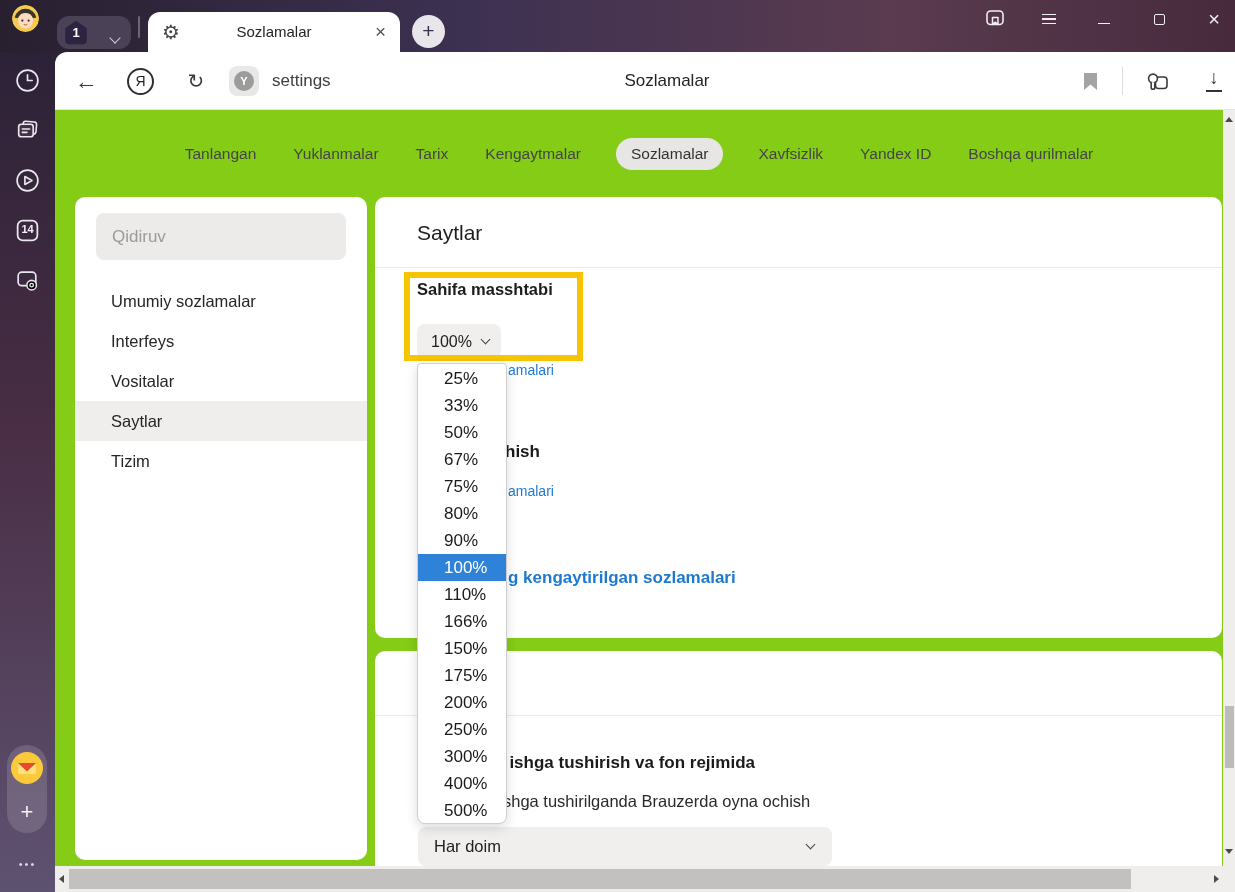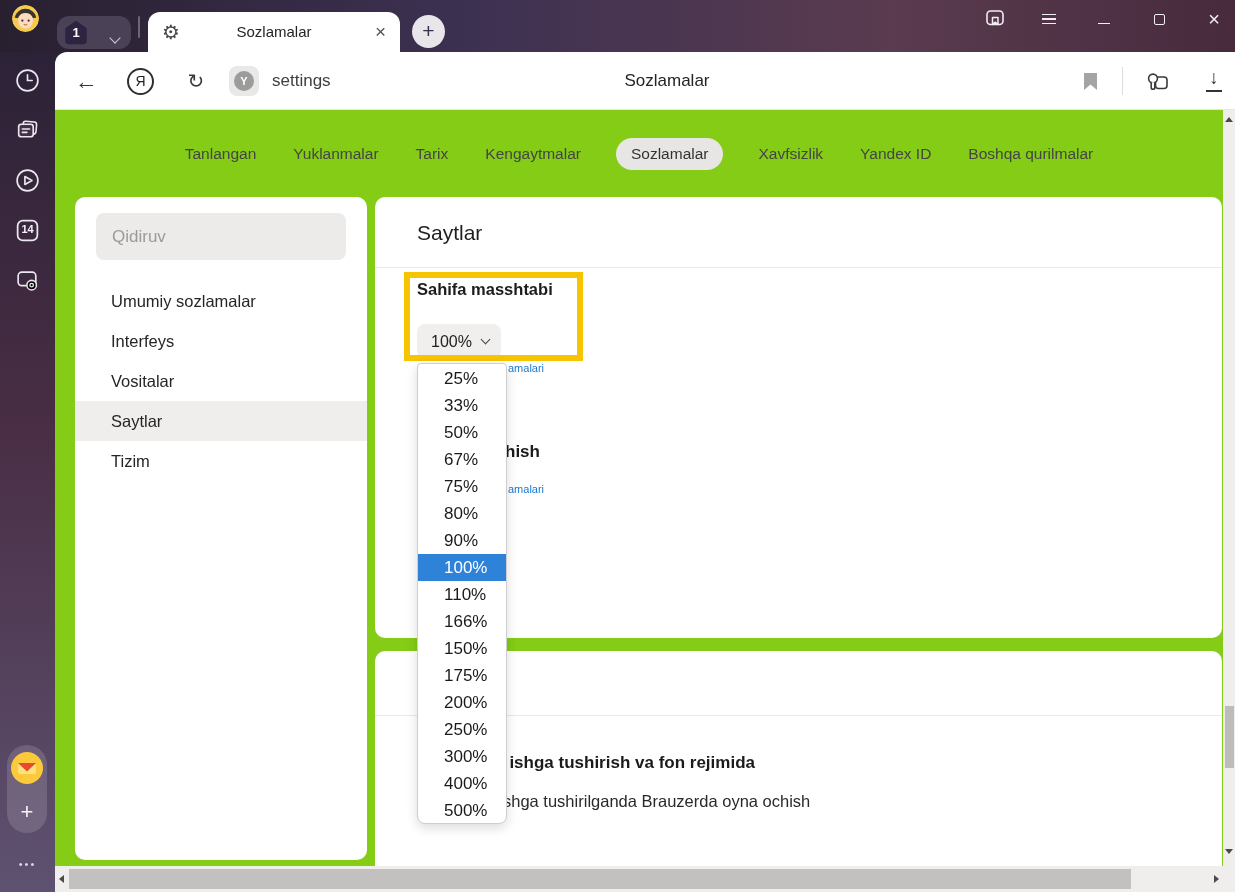--- a/index.html
+++ b/index.html
@@ -87,21 +87,21 @@
 
   .card1 { left:320px; top:87px; width:847px; height:441px; }
   .sec-title { position:absolute; left:42px; top:24px; font-size:21px; color:#1f1f1f; }
   .hdiv { position:absolute; left:0; right:0; height:1px; background:#eceae8; }
   .zoom-label { position:absolute; left:42px; top:83px; font-size:16.5px; font-weight:bold; color:#1c1c1c; }
   .select { background:#f1efed; border-radius:8px; position:absolute; }
   .zoom-select { left:42px; top:127px; width:84px; height:35px; }
   .zoom-select .val { position:absolute; left:14px; line-height:35px; font-size:16px; color:#222; }
   .sel-chev { position:absolute; width:7px; height:7px; border-right:1.7px solid #444; border-bottom:1.7px solid #444;
     transform:rotate(45deg); }
-  .frag-link { position:absolute; font-size:11px; color:#1e7ad0; white-space:nowrap; }
+  .frag-link { position:absolute; font-size:14px; color:#1e7ad0; white-space:nowrap; }
   .frag-text { position:absolute; font-size:17px; color:#1b1b1b; white-space:nowrap; }
 
   .card2 { left:320px; top:541px; width:847px; height:238px; border-radius:10px 10px 0 0; }
   .c2-select { left:43px; top:176px; width:414px; height:39px; }
   .c2-select .val { position:absolute; left:16px; line-height:39px; font-size:16.5px; color:#222; }
 
   .hl-box { position:absolute; left:349px; top:162px; width:179px; height:89px;
     border:6px solid #f6c400; z-index:40; }
 
   .dropdown { position:absolute; left:362px; top:253px; width:90px; height:461px; z-index:50;
@@ -259,26 +259,31 @@
     <div class="sec-title">Saytlar</div>
     <div class="hdiv" style="top:70px"></div>
     <div class="zoom-label">Sahifa masshtabi</div>
     <div class="select zoom-select">
       <span class="val">100%</span>
       <span class="sel-chev" style="right:12px; top:12px"></span>
     </div>
     <span class="frag-link" style="left:133px; top:165px">amalari</span>
     <span class="frag-text" style="left:130px; top:245px; font-weight:bold">hish</span>
     <span class="frag-link" style="left:133px; top:286px">amalari</span>
+    <span class="frag-link" style="left:133px; top:371px; font-size:17px; font-weight:bold">g kengaytirilgan sozlamalari</span>
   </div>
 
   <div class="card card2">
     <div class="hdiv" style="top:64px"></div>
     <span class="frag-text" style="left:124px; top:102px; font-weight:bold">t ishga tushirish va fon rejimida</span>
     <span class="frag-text" style="left:128px; top:141px; font-size:16.5px; color:#2a2a2a">shga tushirilganda Brauzerda oyna ochish</span>
+    <div class="select c2-select">
+      <span class="val">Har doim</span>
+      <span class="sel-chev" style="right:18px; top:14px"></span>
+    </div>
   </div>
 
   <div class="hl-box"></div>
 
   <div class="dropdown">
     <div class="dd-opt">25%</div>
     <div class="dd-opt">33%</div>
     <div class="dd-opt">50%</div>
     <div class="dd-opt">67%</div>
     <div class="dd-opt">75%</div>

